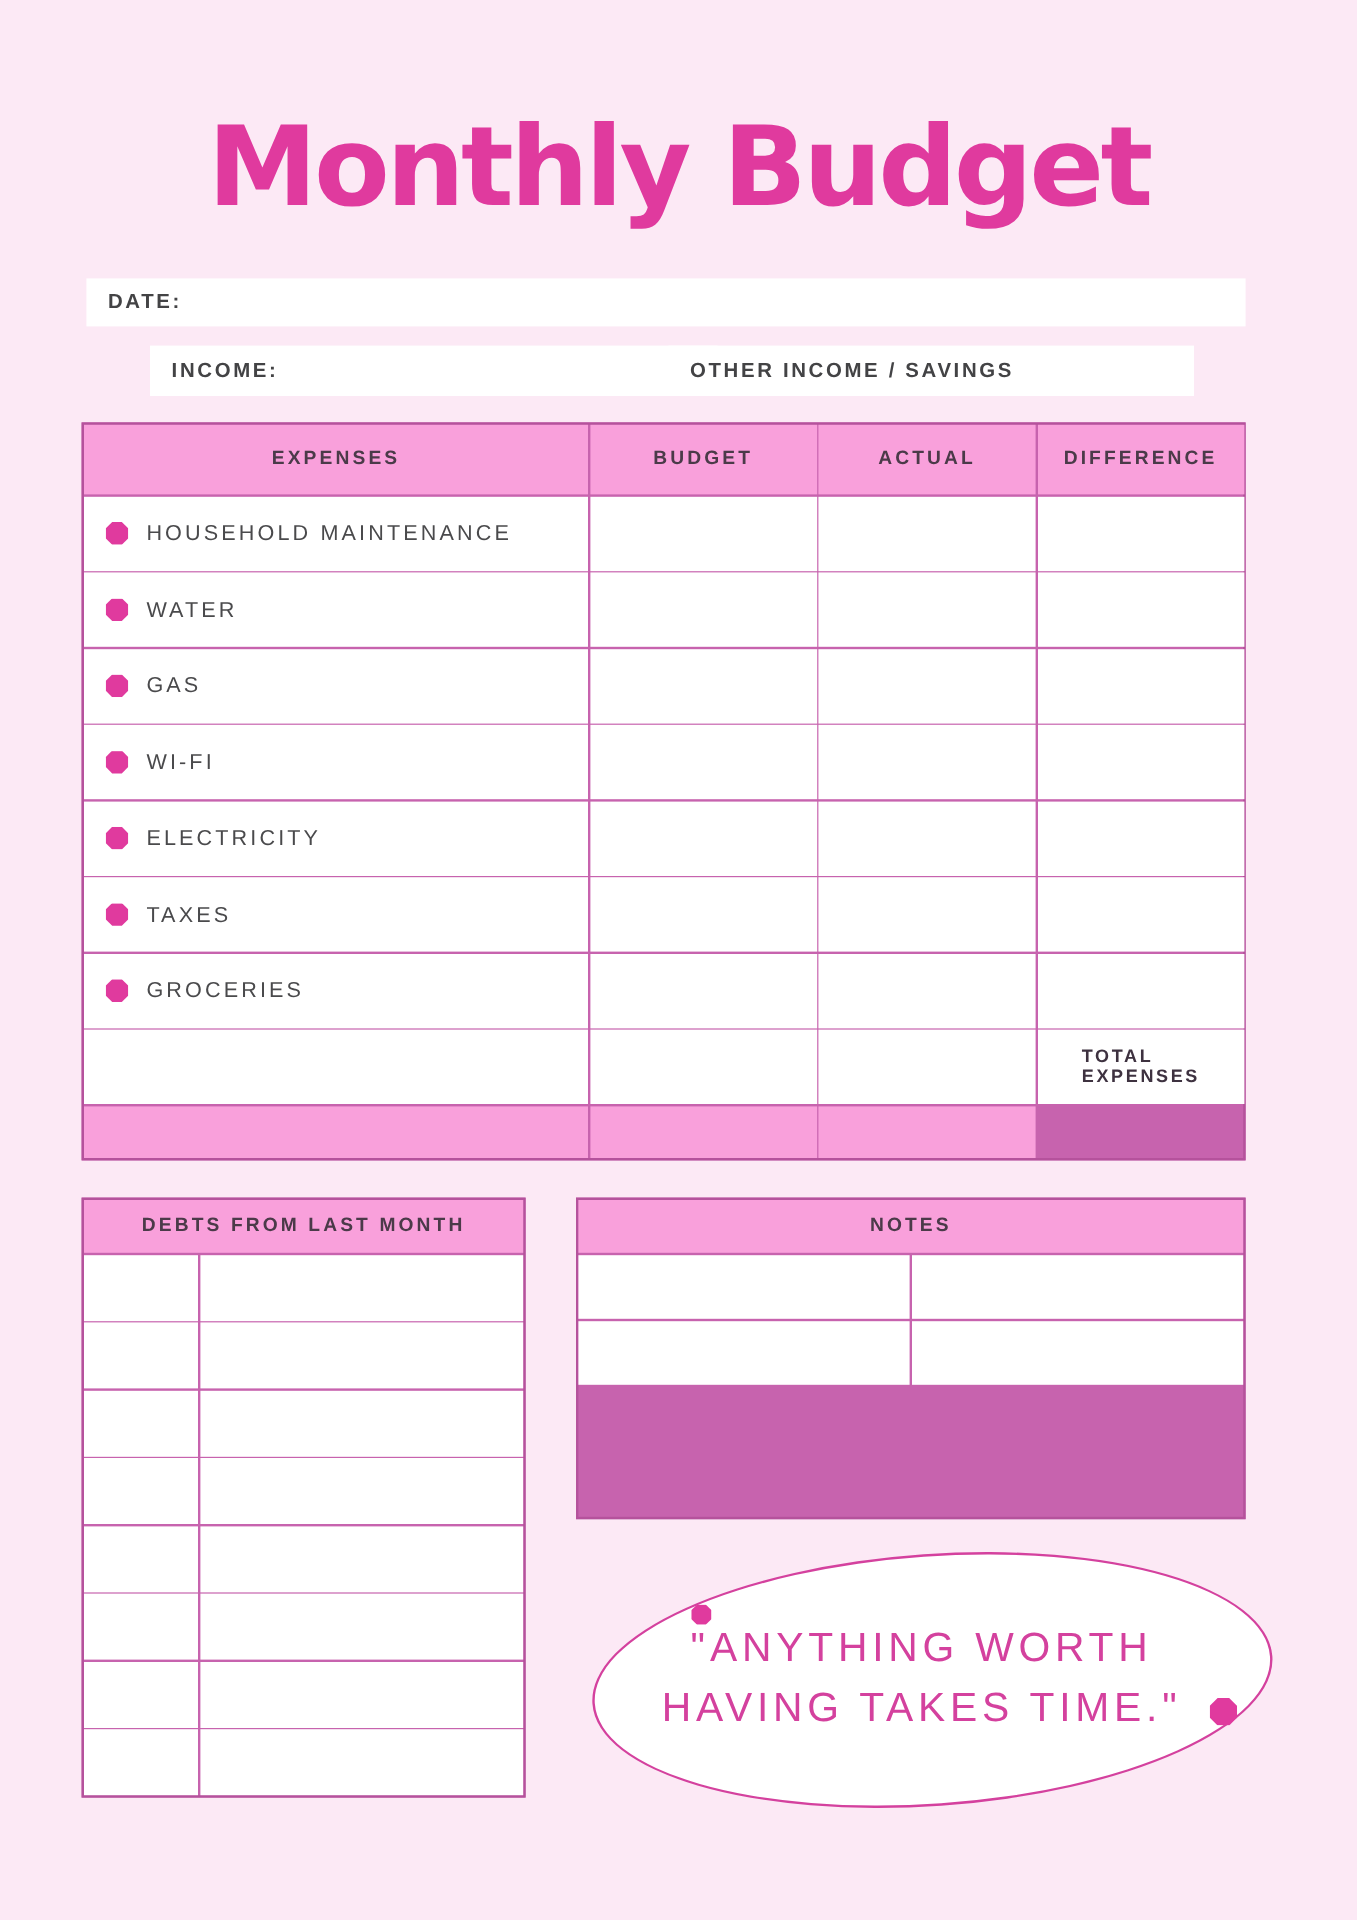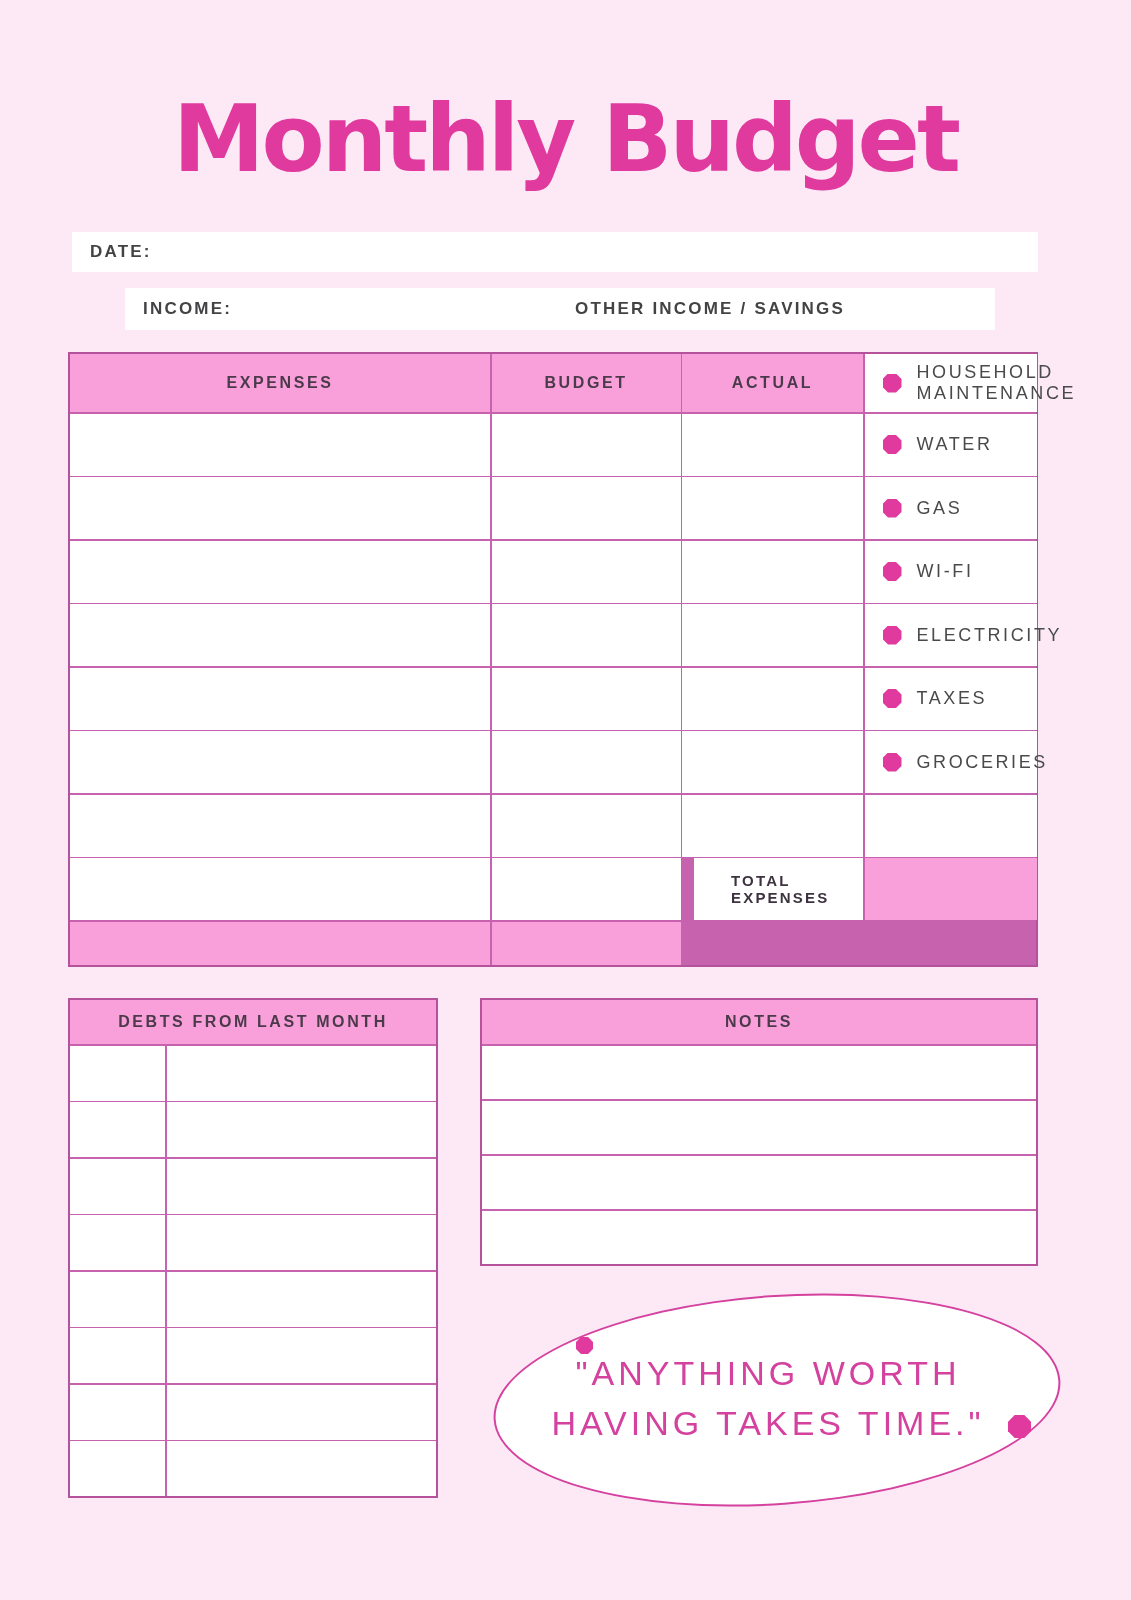--- a/index.html
+++ b/index.html
@@ -67,21 +67,20 @@
   .expense-label{
     font-size:18px;letter-spacing:2.6px;color:#4a4a4c;margin-left:15px;
   }
   .octagon{
     width:19px;height:19px;background:var(--accent-magenta);flex:0 0 19px;
     clip-path:polygon(29% 0,71% 0,100% 29%,100% 71%,71% 100%,29% 100%,0 71%,0 29%);
   }
   .cell.total-label{
     font-size:15px;font-weight:700;letter-spacing:2.2px;color:#3e3240;
     padding-left:37px;
-    margin-left:12px;
   }
 
   
   .debts-table{
     position:absolute;left:68px;top:998px;width:370px;
     display:grid;
     grid-template-columns:95px 1fr;
     grid-template-rows:44px repeat(8,55px);
     gap:1.5px;
     background:var(--border-magenta);
@@ -91,21 +90,21 @@
     grid-column:1 / -1;
     background:var(--header-pink);
     display:flex;align-items:center;justify-content:center;
     font-size:16px;font-weight:700;letter-spacing:2.6px;color:var(--header-text);
   }
 
   
   .notes-box{
     position:absolute;left:480px;top:998px;width:558px;
     display:grid;
-    grid-template-columns:1fr;
+    grid-template-columns:1fr 1fr;
     grid-template-rows:44px repeat(4,53.5px);
     gap:1.5px;
     background:var(--border-magenta);
     border:2px solid var(--outer-border);
   }
 
   
   .quote-ellipse{
     position:absolute;left:493px;top:1295px;width:568px;height:210px;
     background:var(--cell-bg);
@@ -141,20 +140,21 @@
   </div>
 
   <div class="field-bar" id="other-bar">
     <span class="field-label">OTHER INCOME / SAVINGS</span>
   </div>
 
   <div class="expense-table" id="expense-table">
     <div class="cell head">EXPENSES</div>
     <div class="cell head">BUDGET</div>
     <div class="cell head">ACTUAL</div>
+    <div class="cell head">DIFFERENCE</div>
 
   <div class="cell name">
         <span class="octagon"></span>
         <span class="expense-label">HOUSEHOLD MAINTENANCE</span>
       </div>
       <div class="cell"></div>
       <div class="cell"></div>
       <div class="cell"></div>
       <div class="cell name">
         <span class="octagon"></span>

